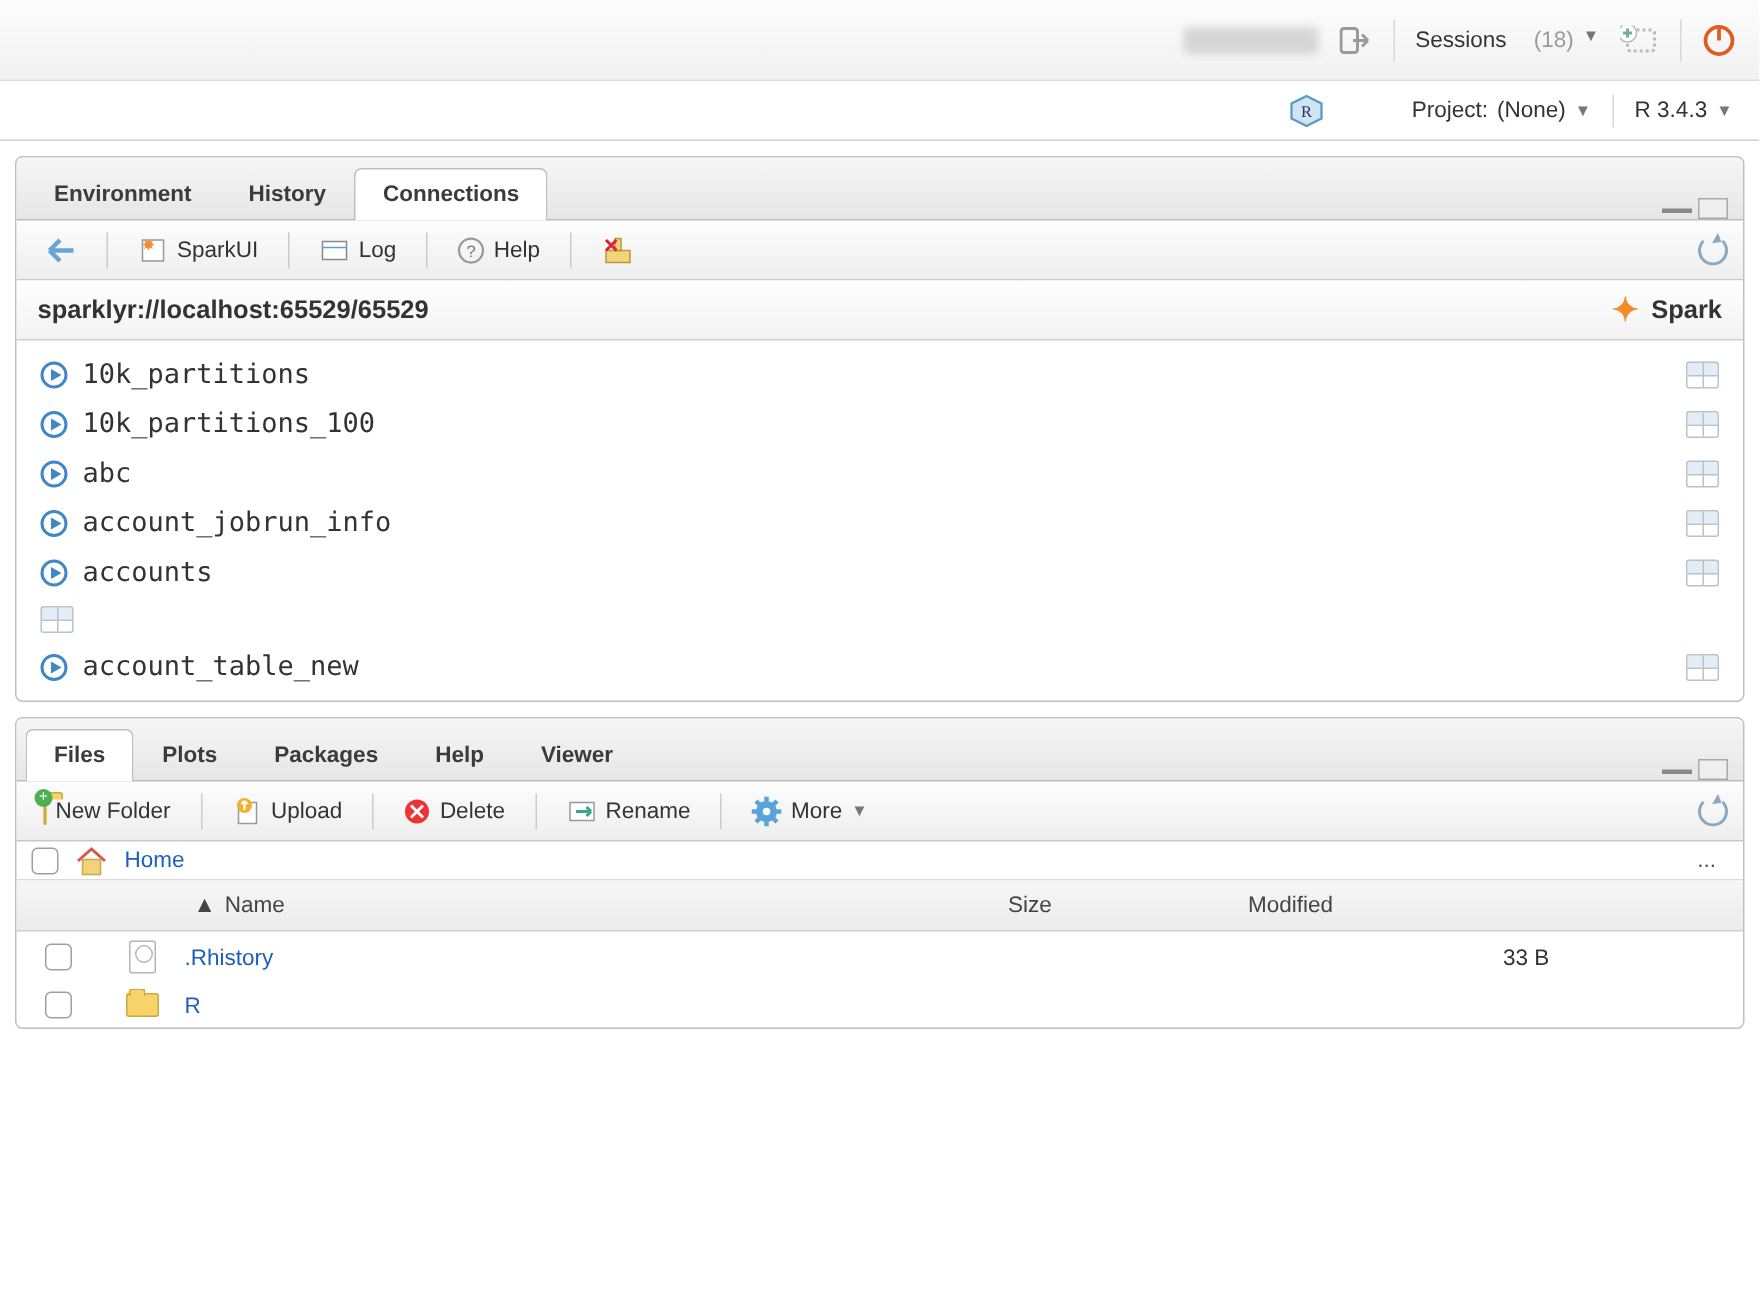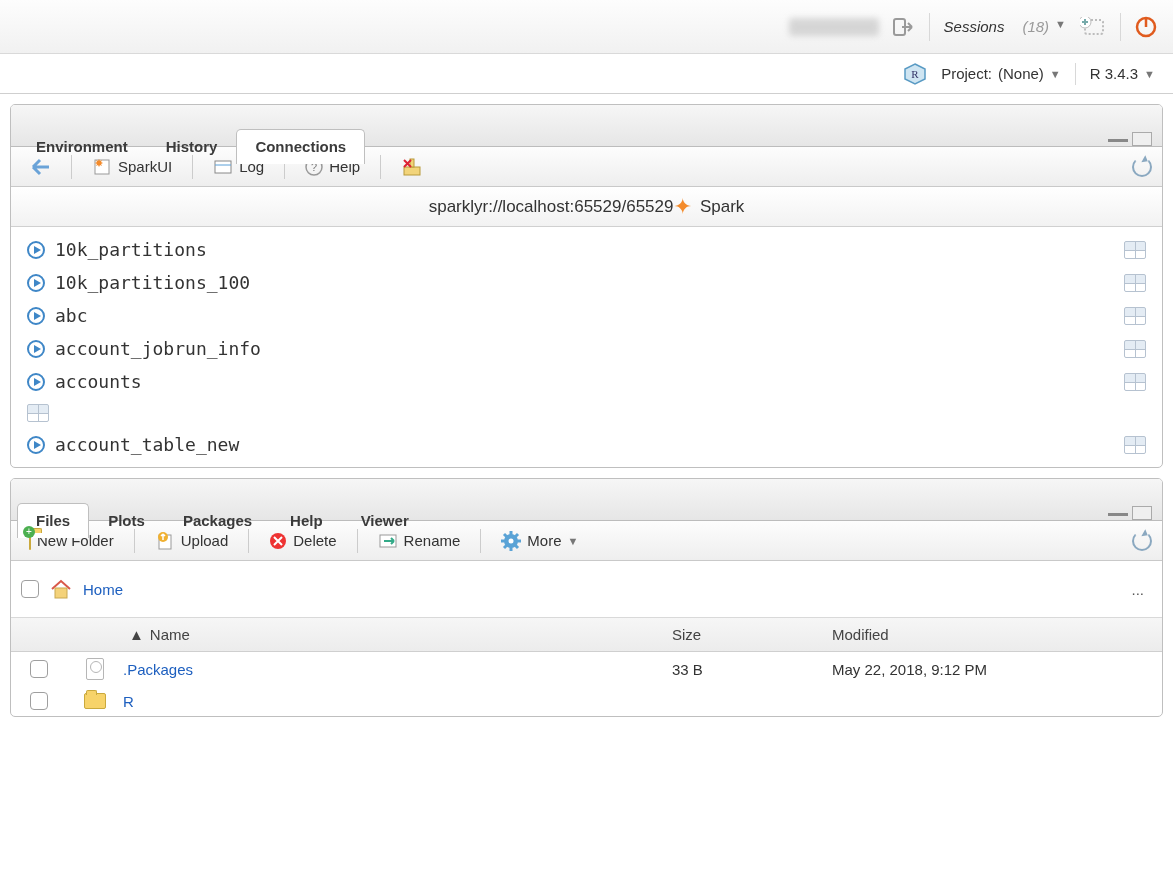--- a/index.html
+++ b/index.html
@@ -18,21 +18,21 @@
     gap: 14px;
   }
   .sep { width:1px; height:28px; background:#d8d8d8; }
   .user-blur {
     width: 90px; height: 18px;
     background: #bcbcbc;
     filter: blur(3px);
     border-radius: 3px;
     opacity: .56;
   }
-  .sessions { display:flex; align-items:flex-start; gap:6px; color:#333; cursor:pointer;font-style:italic;}
+  .sessions { display:flex; align-items:flex-start; gap:6px; color:#333; cursor:pointer;}
   .sessions .count { color:#9a9a9a;margin-left:12px; }
   .dropdown-caret { font-size:11px; color:#777; }
 
   .projectbar {
     height: 40px;
     border-bottom: 1px solid #cfcfcf;
     display:flex; align-items:center; justify-content:flex-end;
     padding: 0 18px; gap: 14px;
     background:#fff;
   }
@@ -53,21 +53,21 @@
     position:relative;
   }
   .tabstrip .spacer { flex:1; }
   .tab {
     padding: 8px 18px 9px;
     font-weight:700;
     color:#3b3b3b;
     border:1px solid transparent;
     border-bottom:none;
     cursor:pointer;
-    position:relative; top:18px;
+    position:relative; top:1px;
   }
   .tab.active {
     background:#fff;
     border-color:#bfbfbf;
     border-top-left-radius:5px;
     border-top-right-radius:5px;
   }
   .pane-winbtns { display:flex; gap:4px; align-items:center; padding-right:4px;}
   .pane-winbtns .btn { width:20px; height:14px; border:1px solid #aaa; background:#efefef; cursor:pointer;}
   .pane-winbtns .btn.min { height:6px; border-top:none; border-left:none; border-right:none; border-bottom:3px solid #888; background:none;}
@@ -77,24 +77,25 @@
     background:linear-gradient(#fdfdfd,#eeeeee);
     border-bottom:1px solid #c9c9c9;
     display:flex; align-items:center; gap:6px;
     padding:0 10px;
   }
   .toolbar .vsep { width:1px; height:24px; background:#ccc; margin:0 6px; }
   .tbtn { display:flex; align-items:center; gap:6px; padding:4px 8px; border-radius:4px; cursor:pointer;}
 
   .conn-header {
     height:40px;
-    display:flex; align-items:center; justify-content:center;
+    display:flex; align-items:center; justify-content:space-between;
     padding:0 14px;
     background:linear-gradient(#fff,#f2f2f2);
     border-bottom:1px solid #d0d0d0;
+    font-weight:bold;
   }
   .spark-star { color:#f48b2b; font-size:22px; }
   .table-list { padding: 6px 0; }
   .trow {
     display:flex; align-items:center; justify-content:space-between;
     padding: 6px 16px;
   }
   .trow .left { display:flex; align-items:center; gap:10px; }
   .play-icon {
     width:18px; height:18px; border-radius:50%; border:2px solid #3f87c7;
@@ -106,21 +107,21 @@
     width:22px; height:18px; border:1px solid #b6c2d0; border-radius:2px;
     background:
       linear-gradient(#b6c2d0,#b6c2d0) 0 8px/100% 1px no-repeat,
       linear-gradient(#b6c2d0,#b6c2d0) 10px 0/1px 100% no-repeat,
       linear-gradient(#e4ecf4,#e4ecf4) 0 0/100% 8px no-repeat,
       #fff;
   }
 
   
   .path-row {
-    height:57px; display:flex; align-items:center; gap:10px; padding:0 10px;
+    height:26px; display:flex; align-items:center; gap:10px; padding:0 10px;
     border-bottom:1px solid #d9d9d9;
   }
   .checkbox { width:18px; height:18px; border:1px solid #9f9f9f; border-radius:4px; background:#fff; cursor:pointer;}
   .home-icon { font-size:20px; }
   .link { color:#1d5fbf; cursor:pointer; }
   .ellipsis { margin-left:auto; padding-right:8px; color:#555; cursor:pointer;}
 
   .file-head {
     display:flex; align-items:center;
     background:linear-gradient(#f6f6f6,#ececec);
@@ -188,21 +189,21 @@
   </span>
 </div>
 
 <div class="projectbar">
   <span>
     <svg width="24" height="24" viewBox="0 0 24 24">
         <polygon points="12,2 22,7 22,17 12,22 2,17 2,7" fill="#cfe5f2" stroke="#5a9bc4" stroke-width="1.5"></polygon>
         <text x="12" y="16" text-anchor="middle" font-size="11" fill="#336" font-family="serif">R</text>
       </svg>
   </span>
-  <div style="display:flex;align-items:center;gap:6px;">
+  <div style="display:flex;align-items:center;gap:6px;margin-left:44px;">
     <span>Project:</span>
     <span>(None)</span>
     <span class="dropdown-caret">▼</span>
   </div>
   <div class="sep" style="height:22px;"></div>
   <div style="display:flex;align-items:center;gap:6px;">
     <span>R 3.4.3</span>
     <span class="dropdown-caret">▼</span>
   </div>
 </div>
@@ -410,23 +411,22 @@
   </div>
 
   <div id="file-rows">
       <div class="file-row">
         <div class="col-check">
           <span class="checkbox"></span>
         </div>
         <div class="col-icon">
           <span class="doc-icon"></span>
         </div>
-        <div class="col-name"><span class="link">.Packages</span></div>
+        <div class="col-name"><span class="link">.Rhistory</span></div>
         <div class="col-size">33 B</div>
-        <div class="col-mod">May 22, 2018, 9:12 PM</div>
       </div>
       <div class="file-row">
         <div class="col-check">
           <span class="checkbox"></span>
         </div>
         <div class="col-icon">
           <span class="folder-icon"></span>
         </div>
         <div class="col-name"><span class="link">R</span></div>
         <div class="col-size"></div>

